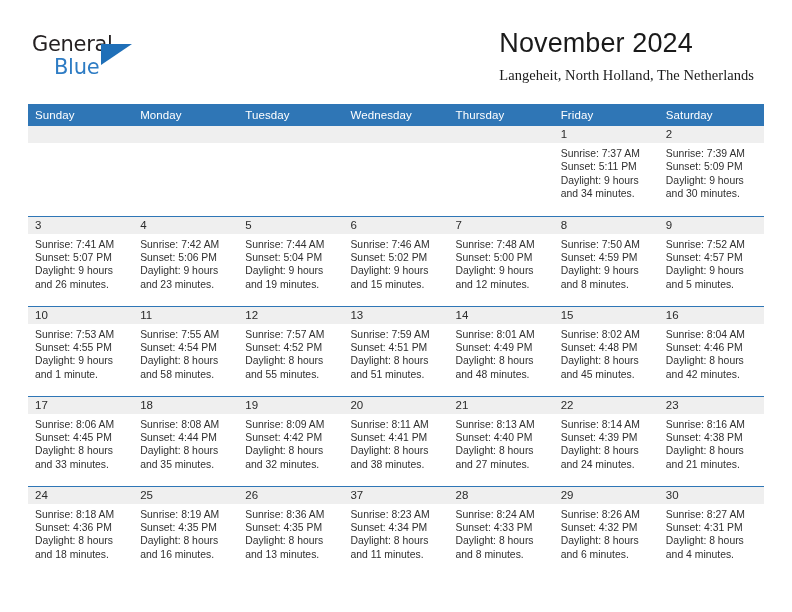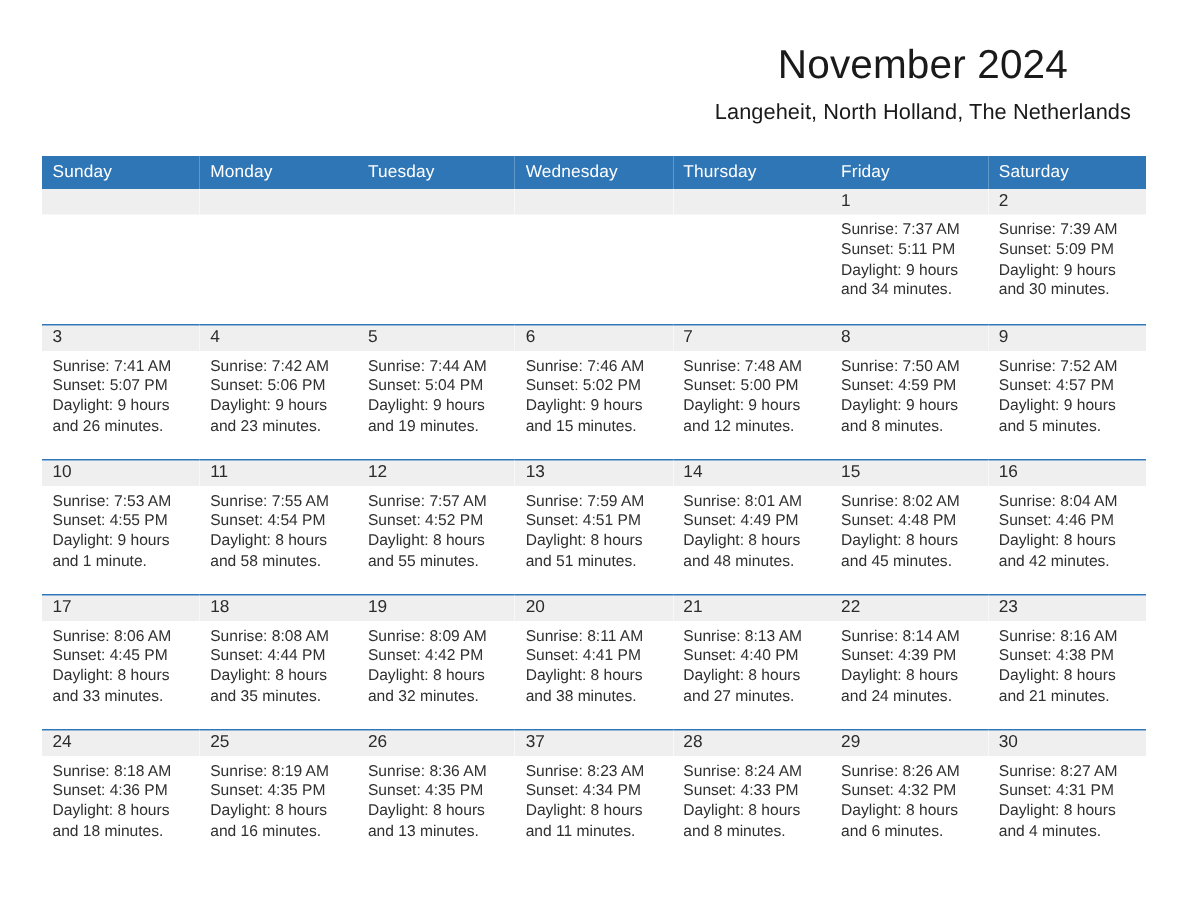--- a/index.html
+++ b/index.html
@@ -62,35 +62,36 @@
     width: 0;
     height: 0;
     border-left: 31px solid #1f6fb8;
     border-bottom: 21px solid transparent;
   }
 
   .titles {
     position: absolute;
     right: 38px;
     top: 28px;
-    text-align: center;
+    text-align: left;
   }
   .cal-title {
     font-size: 27px;
     font-weight: normal;
     color: #1a1a1a;
     line-height: 1.15;
     letter-spacing: 0.1px;
   }
   .cal-sub {
     font-size: 14.5px;
     color: #1a1a1a;
     line-height: 1.2;
     margin-top: 8px;
     letter-spacing: 0.05px;
+    font-family: Liberation Serif, serif;
   }
 
   
   .cal {
     position: absolute;
     left: 28px;
     top: 104px;
     width: 736px;
     border-collapse: collapse;
     table-layout: fixed;
@@ -148,20 +149,25 @@
     white-space: nowrap;
   }
 </style>
 </head>
 <body>
 
 <div class="page">
 
   <div class="top">
 
+    <div class="brand">
+      <span class="brand-general">General</span>
+      <span class="brand-blue">Blue</span>
+      <span class="brand-tri"></span>
+    </div>
 
     <div class="titles">
       <div class="cal-title">November 2024</div>
       <div class="cal-sub">Langeheit, North Holland, The Netherlands</div>
     </div>
 
   </div>
 
   <table class="cal">
     <colgroup>

